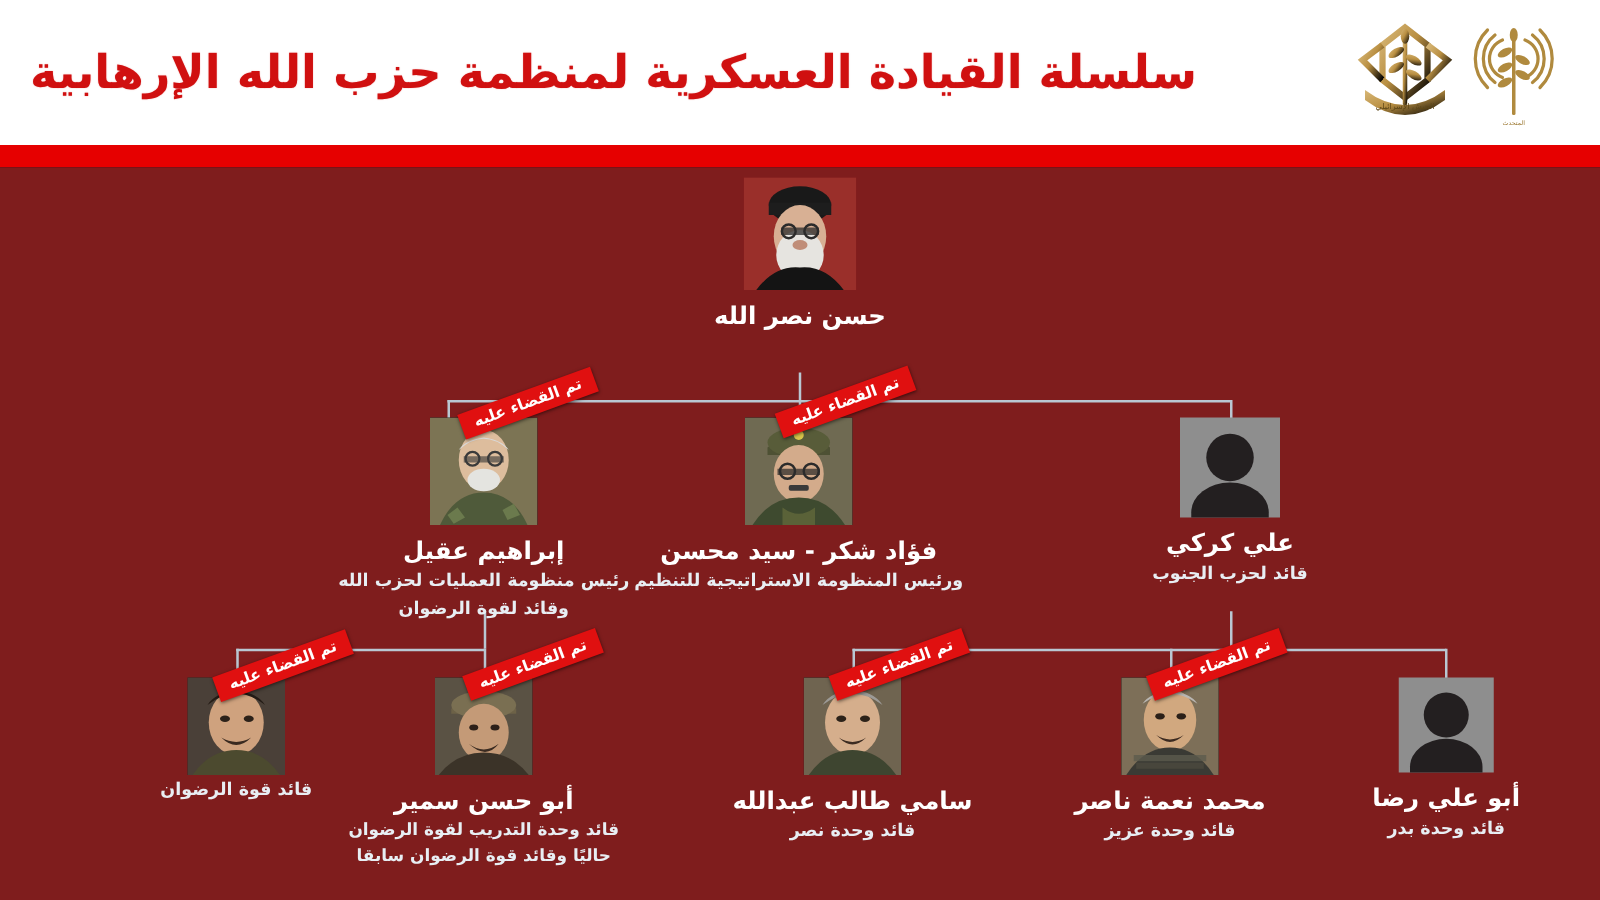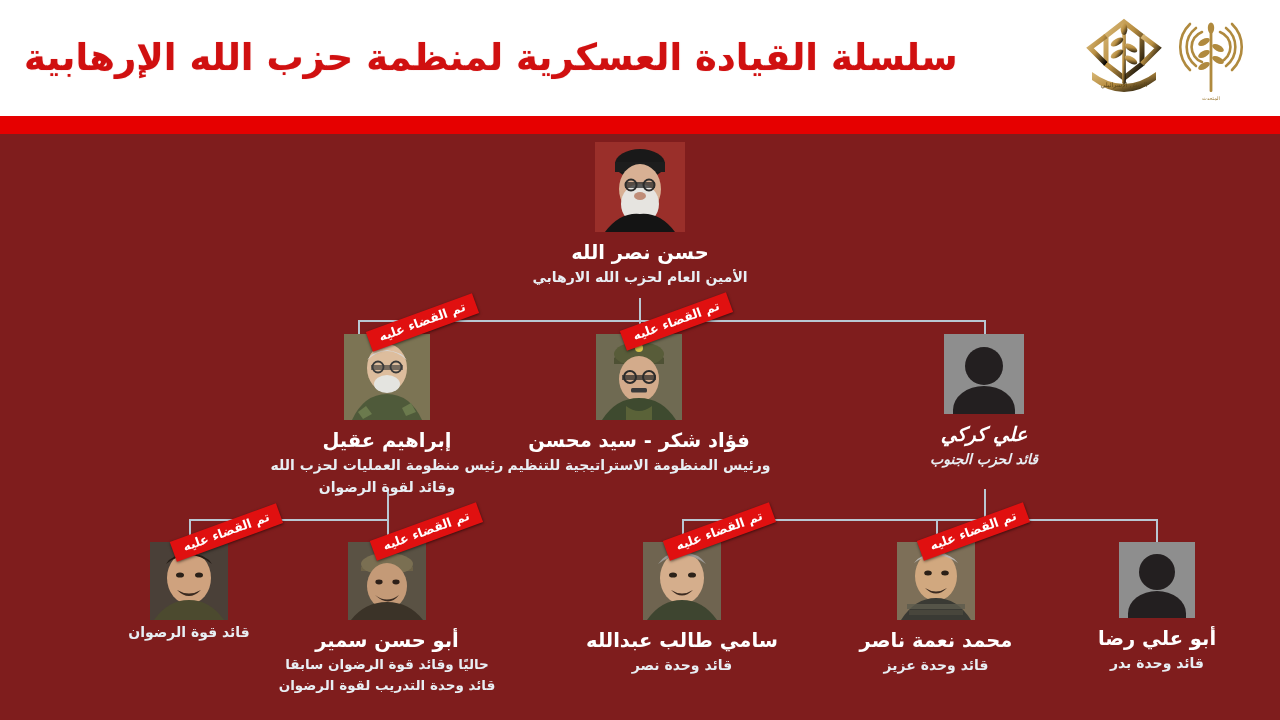--- a/index.html
+++ b/index.html
@@ -257,21 +257,20 @@
             <ellipse cx="45" cy="62" rx="19" ry="20" fill="#e6e4e0"></ellipse>
             <rect x="30" y="40" width="30" height="6" fill="#2b2b2b" opacity="0.75"></rect>
             <circle cx="36" cy="43" r="5.5" fill="none" stroke="#2b2b2b" stroke-width="2"></circle>
             <circle cx="54" cy="43" r="5.5" fill="none" stroke="#2b2b2b" stroke-width="2"></circle>
             <ellipse cx="45" cy="54" rx="6" ry="4" fill="#c08d78"></ellipse>
             <path d="M10 90 Q25 70 45 72 Q65 70 80 90 Z" fill="#141414"></path>
           </svg>
         </div>
       </div>
       <div class="node-name">حسن نصر الله</div>
-      <div class="node-role">الأمين العام لحزب الله الارهابي</div>
     </div>
 
     <div class="node" style="left:197px; top:200px; width:380px;">
       <div class="photo-wrap" style="width:86px;">
         <div class="photo" style="width:86px; height:86px;">
           <svg viewBox="0 0 86 86" width="86" height="86" aria-hidden="true">
             <rect width="86" height="86" fill="#7c7454"></rect>
             <ellipse cx="43" cy="34" rx="20" ry="24" fill="#ddbd9d"></ellipse>
             <path d="M23 26 Q43 8 63 26 Q58 18 43 16 Q28 18 23 26Z" fill="#d9d9d9"></path>
             <rect x="27" y="31" width="32" height="5" fill="#333" opacity="0.6"></rect>
@@ -306,21 +305,21 @@
             <path d="M6 86 Q20 64 43 64 Q66 64 80 86 Z" fill="#3e4a2f"></path>
             <path d="M30 72 q13 10 26 0 l0 14 l-26 0 Z" fill="#5a6238"></path>
           </svg>
         </div>
         <div class="killed" style="left:24px; top:-23px;">تم القضاء عليه</div>
       </div>
       <div class="node-name">فؤاد شكر - سيد محسن</div>
       <div class="node-role">ورئيس المنظومة الاستراتيجية للتنظيم</div>
     </div>
 
-    <div class="node" style="left:794px; top:200px; width:380px;font-style:italic;">
+    <div class="node" style="left:794px; top:200px; width:380px;">
       <div class="photo-wrap" style="width:80px;">
         <div class="photo avatar-ph" style="width:80px; height:80px;">
           <div class="ph-head" style="width:38px; height:38px; left:21px; top:13px;"></div>
           <div class="ph-body" style="width:62px; height:34px; left:9px; top:52px;"></div>
         </div>
       </div>
       <div class="node-name">علي كركي</div>
       <div class="node-role">قائد لحزب الجنوب</div>
     </div>
 
@@ -352,22 +351,22 @@
             <ellipse cx="39" cy="44" rx="20" ry="23" fill="#c49a77"></ellipse>
             <ellipse cx="31" cy="40" rx="3.6" ry="2.4" fill="#2d2019"></ellipse>
             <ellipse cx="48" cy="40" rx="3.6" ry="2.4" fill="#2d2019"></ellipse>
             <path d="M27 53 q12 9 24 0 q-10 13 -24 0Z" fill="#3a2b21"></path>
             <path d="M3 78 Q17 60 39 60 Q61 60 75 78 Z" fill="#3b3328"></path>
           </svg>
         </div>
         <div class="killed" style="left:22px; top:-21px;">تم القضاء عليه</div>
       </div>
       <div class="node-name">أبو حسن سمير</div>
+      <div class="node-role small">قائد وحدة التدريب لقوة الرضوان</div>
       <div class="node-role small">حاليًا وقائد قوة الرضوان سابقا</div>
-      <div class="node-role small">قائد وحدة التدريب لقوة الرضوان</div>
     </div>
 
     <div class="node" style="left:502px; top:408px; width:360px;">
       <div class="photo-wrap" style="width:78px;">
         <div class="photo" style="width:78px; height:78px;">
           <svg viewBox="0 0 78 78" width="78" height="78" aria-hidden="true">
             <rect width="78" height="78" fill="#6f6450"></rect>
             <ellipse cx="39" cy="36" rx="22" ry="26" fill="#d5ae8c"></ellipse>
             <path d="M15 22 Q39 4 63 22 Q56 11 39 10 Q22 11 15 22Z" fill="#9c9a96"></path>
             <ellipse cx="30" cy="33" rx="4" ry="2.6" fill="#2c2219"></ellipse>

